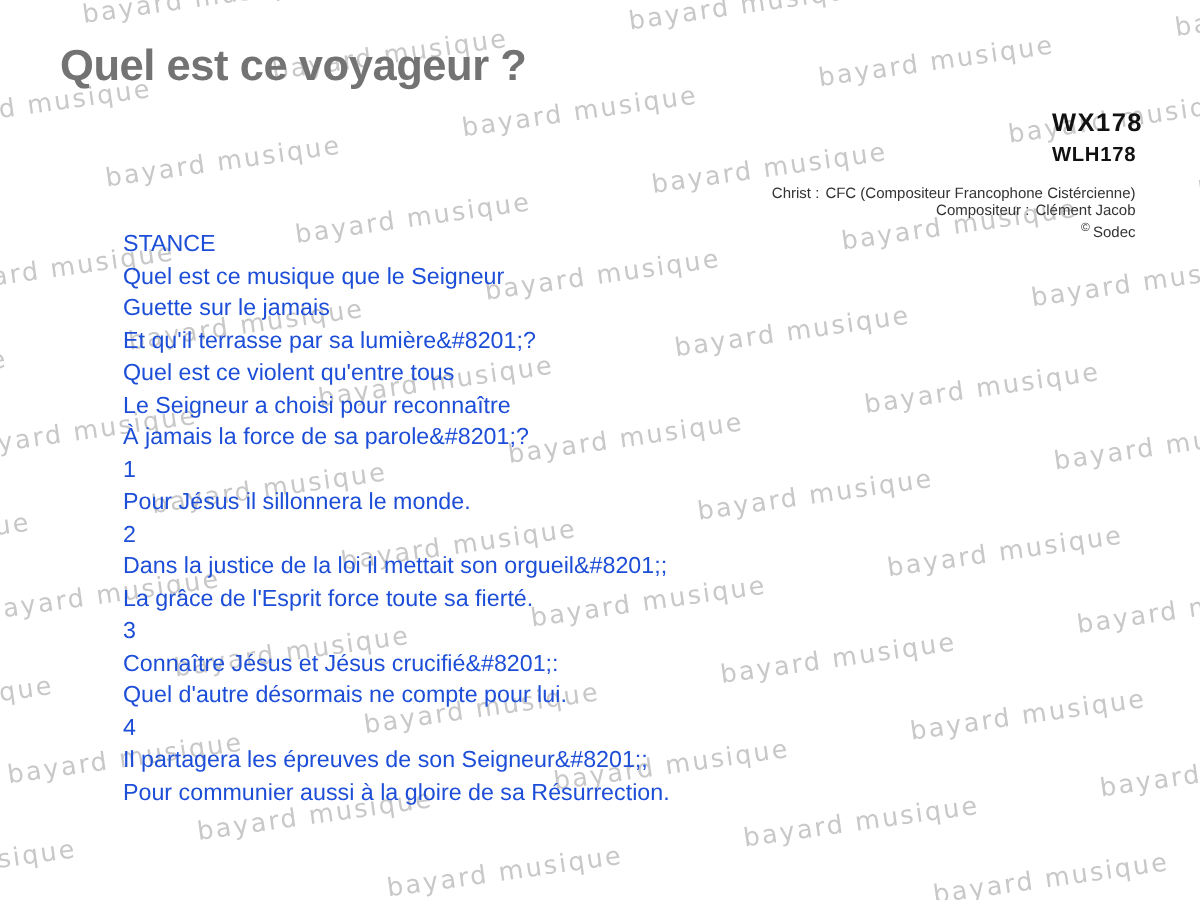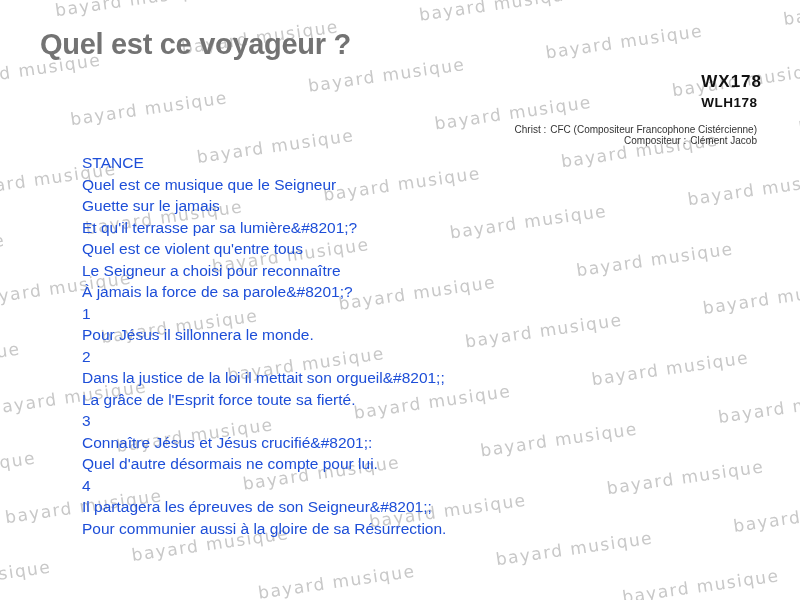--- a/index.html
+++ b/index.html
@@ -128,20 +128,23 @@
       <div class="ref-secondary">WLH178</div>
     </div>
 
     <div class="credits">
       <div class="credit-line">
         <span class="credit-label">Christ :</span><span>CFC (Compositeur Francophone Cistércienne)</span>
       </div>
       <div class="credit-line">
         <span class="credit-label">Compositeur :</span><span>Clément Jacob</span>
       </div>
+      <div class="credit-line">
+        <span class="credit-sup">©</span><span>Sodec</span>
+      </div>
     </div>
 
     <div class="lyrics">
       <div class="lyric-line">STANCE</div>
       <div class="lyric-line">Quel est ce musique que le Seigneur</div>
       <div class="lyric-line">Guette sur le jamais</div>
       <div class="lyric-line">Et qu'il terrasse par sa lumière&amp;#8201;?</div>
       <div class="lyric-line">Quel est ce violent qu'entre tous</div>
       <div class="lyric-line">Le Seigneur a choisi pour reconnaître</div>
       <div class="lyric-line">À jamais la force de sa parole&amp;#8201;?</div>

